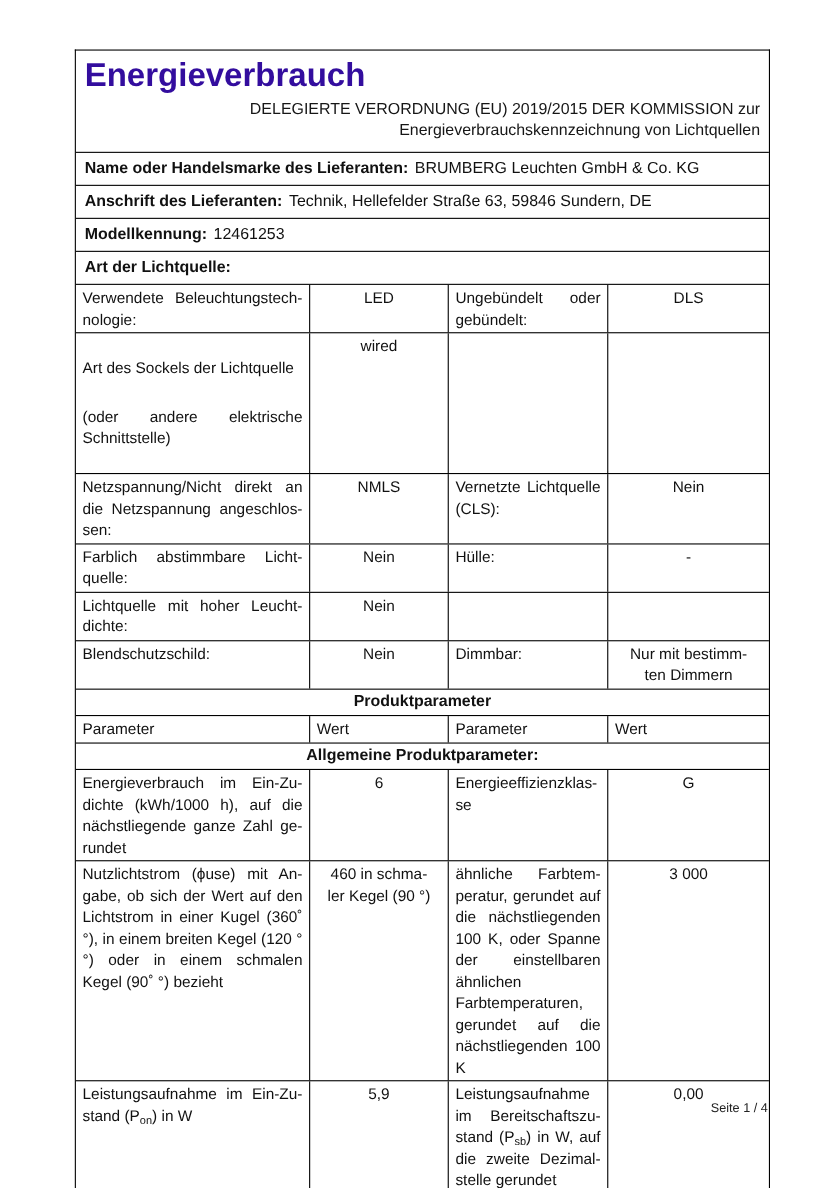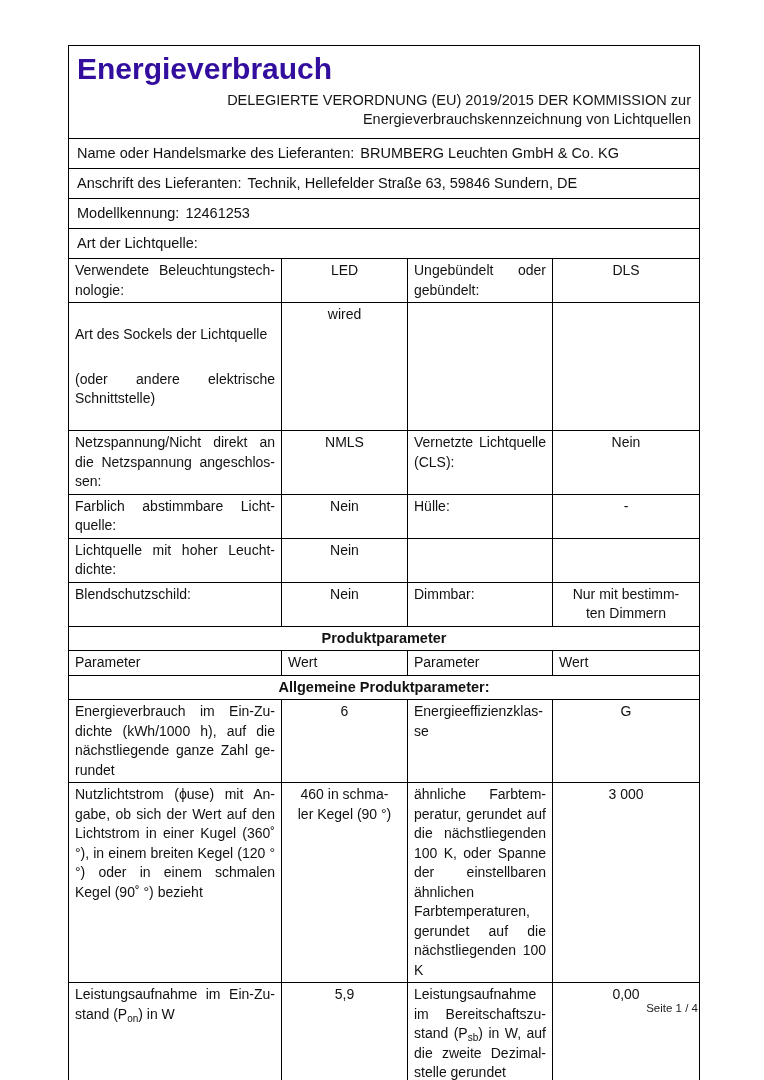--- a/index.html
+++ b/index.html
@@ -12,21 +12,21 @@
     position:absolute; left:68px; top:45px; width:632px;
     border:1.6px solid #000; border-bottom:0; box-sizing:border-box;
     background:#fff;
   }
   
   .titleblock { padding:6px 8px 9px 8px; }
   .title { font-size:30px; font-weight:bold; line-height:34px; }
   .reg { font-size:14.5px; line-height:19px; margin-top:5px; white-space:pre-line; color:#161616;text-align:right; }
   
   .inforow { border-top:1.6px solid #000; padding:5px 8px 6px 8px; font-size:14.5px; line-height:18px; }
-  .inforow .lbl { font-weight:normal;text-align:center; }
+  .inforow .lbl { font-weight:bold;text-align:center; }
   .inforow .val { margin-left:6px; }
   
   .grid { display:grid; grid-template-columns:212px 126px 145px auto; border-top:1.6px solid #000; box-sizing:border-box; }
   .cell { padding:2px 6px 2px 6px; font-size:14px; line-height:19.5px; box-sizing:border-box; overflow:hidden; }
   .cell + .cell { border-left:1.6px solid #000; }
   .lblcell { text-align:justify; white-space:pre-line; }
   .valcell { text-align:center; white-space:pre-line; }
   .para { display:block; }
   .para + .para { margin-top:6px; }
   

